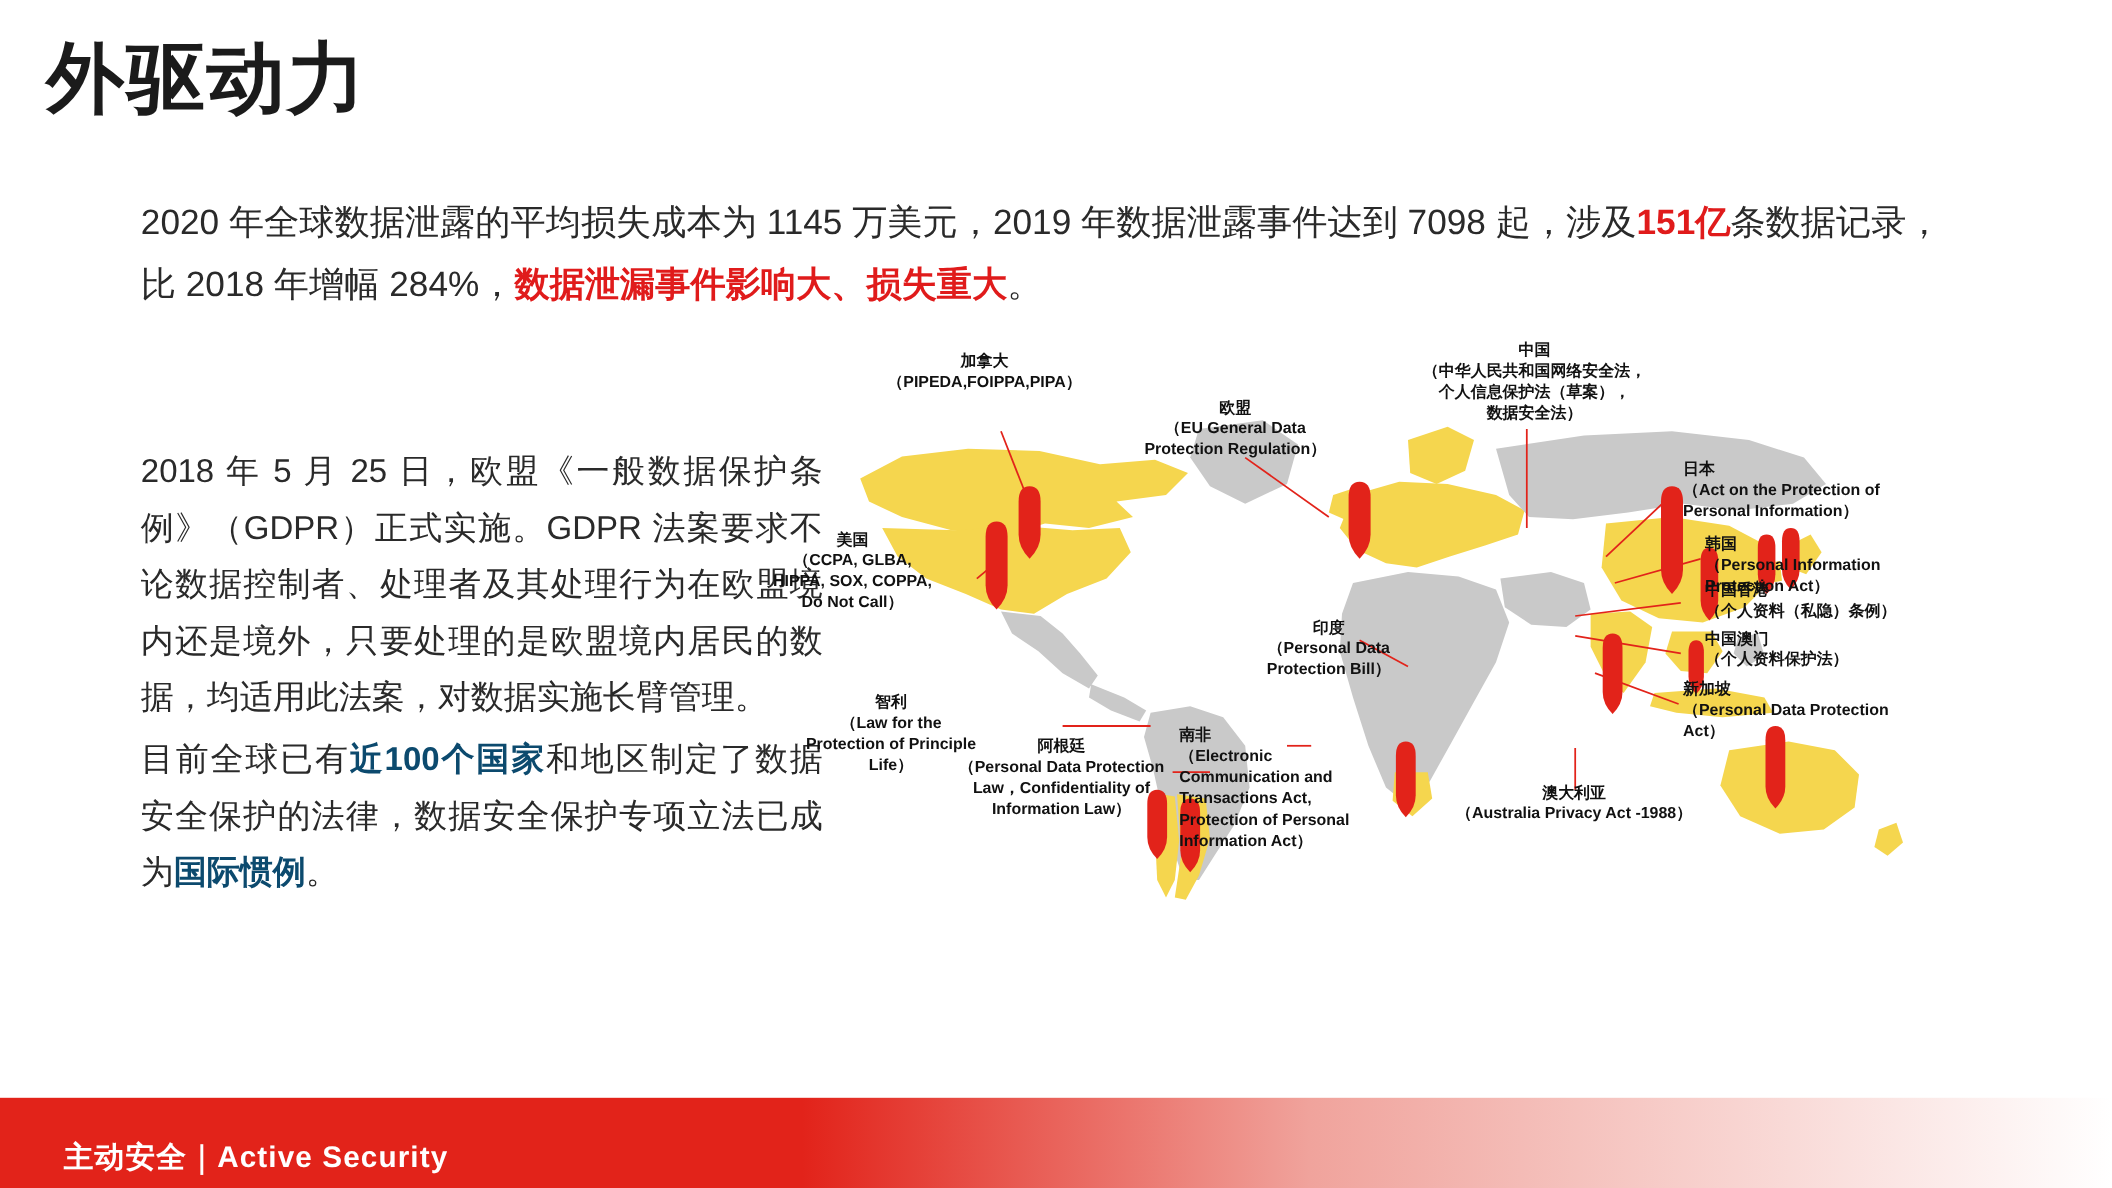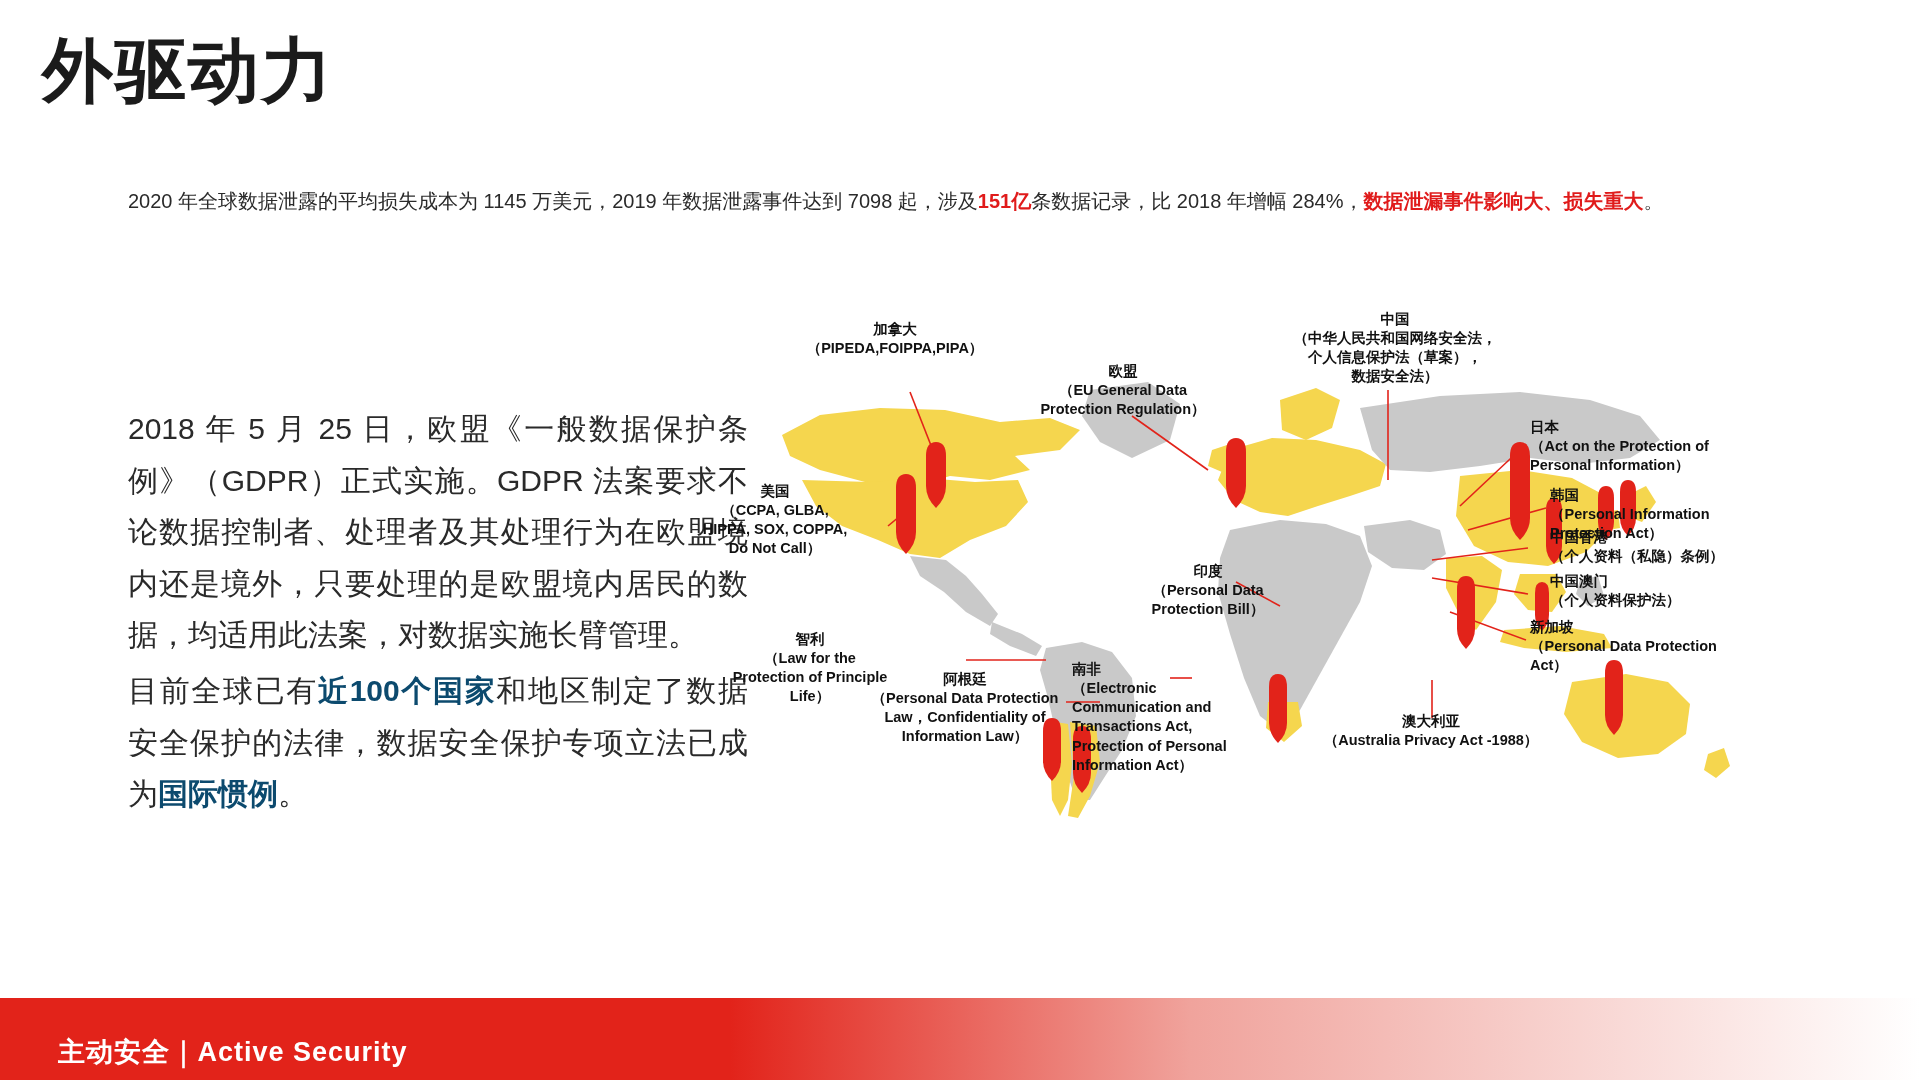--- a/index.html
+++ b/index.html
@@ -11,22 +11,22 @@
   }
   .slide{position:absolute;inset:0;background:#fff;}
 
   .title{
     position:absolute;left:42px;top:24px;
     font-size:71px;font-weight:bold;color:#1b1b1b;
     letter-spacing:2px;
   }
 
   .lead{
-    position:absolute;left:128px;top:184px;width:1660px;
-    font-size:20px;line-height:1.75;color:#2a2a2a;
+    position:absolute;left:128px;top:174px;width:1660px;
+    font-size:32px;line-height:1.75;color:#2a2a2a;
   }
   .lead .hl{color:#e01b1b;font-weight:bold;}
 
   .body-col{
     position:absolute;left:128px;top:375px;width:620px;
     font-size:30px;line-height:1.72;color:#2a2a2a;
     text-align:justify;
     margin-top:28px;
   }
   .body-col p{margin:0 0 4px 0;}

